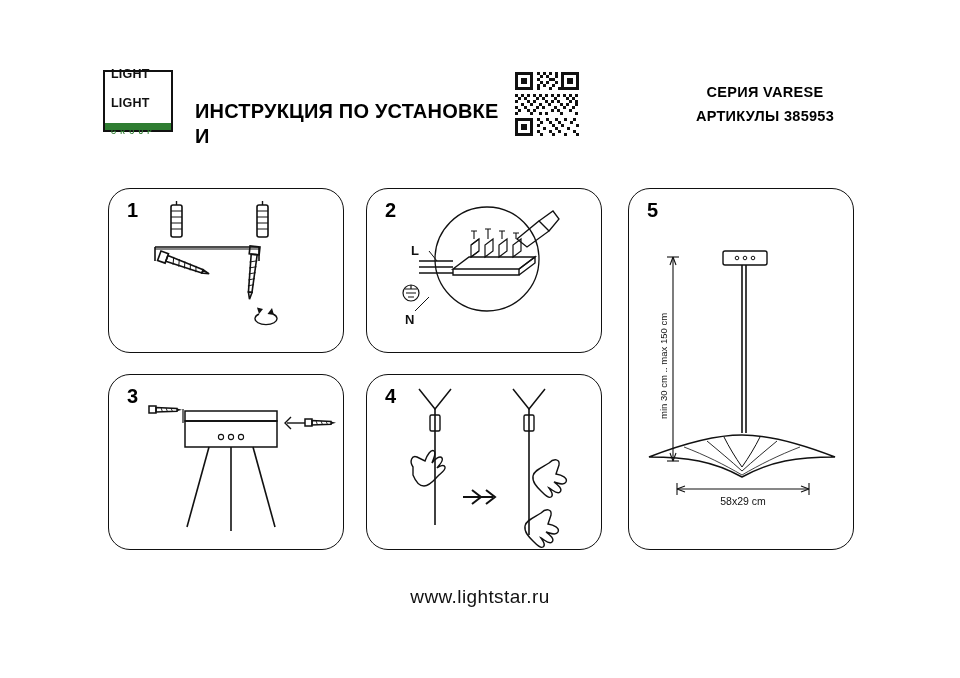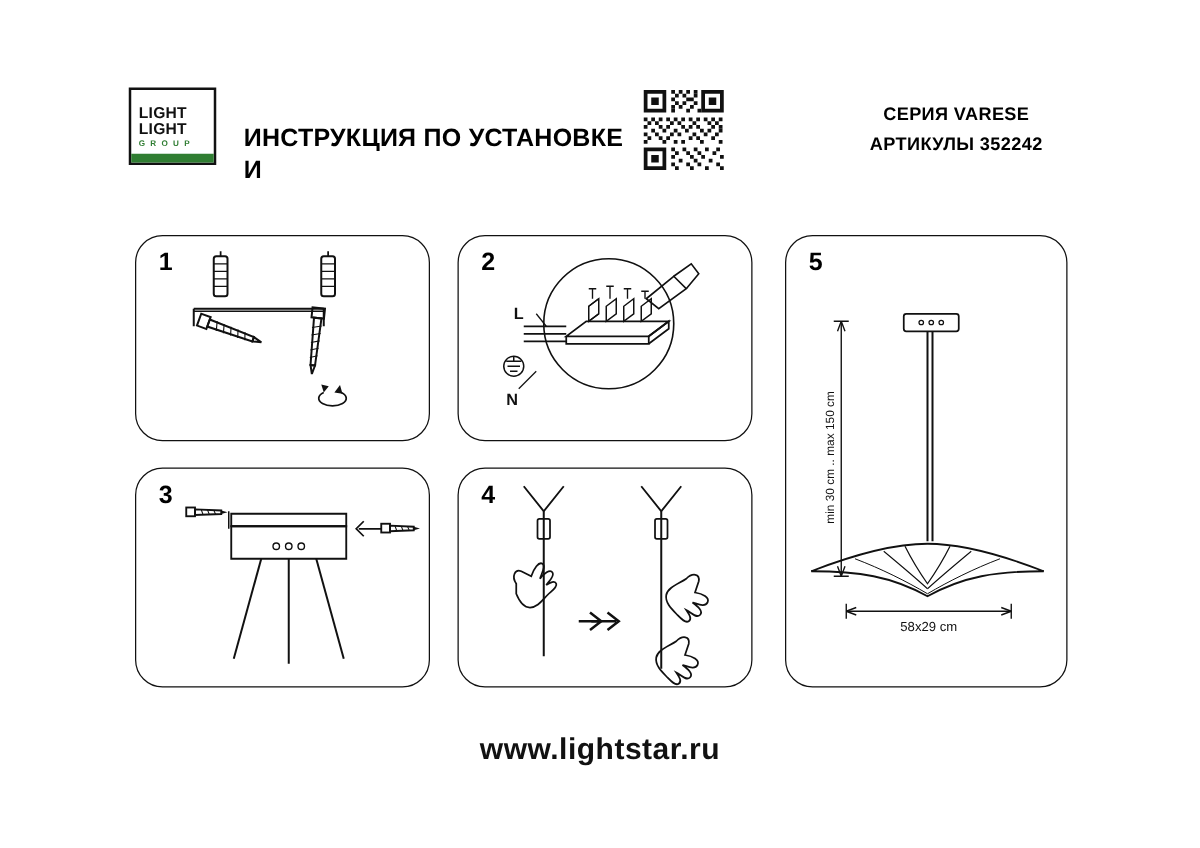--- a/index.html
+++ b/index.html
@@ -36,20 +36,21 @@
     top: 8px;
     width: 70px;
     height: 62px;
     border: 2px solid #111;
     box-sizing: border-box;
     display: flex;
     flex-direction: column;
     justify-content: center;
     align-items: flex-start;
     padding-left: 6px;
+    gap: 16px;
   }
   .logo .lg-line {
     font-weight: bold;
     font-size: 12.5px;
     line-height: 13px;
     letter-spacing: .2px;
     color: #111;
   }
   .logo .lg-group {
     font-size: 6.5px;
@@ -124,22 +125,22 @@
 
   
   .footer {
     position: absolute;
     left: 0;
     top: 586px;
     width: 960px;
     text-align: center;
   }
   .footer .site {
-    font-weight: bold;
-    font-size: 24px;
+    font-weight: normal;
+    font-size: 19px;
     letter-spacing: .4px;
     color: #111;
   }
 
   .vtext {
     font-family: "Liberation Sans", sans-serif;
     font-size: 9.5px;
   }
 </style>
 </head>
@@ -277,21 +278,21 @@
           <rect x="27" y="63" width="3" height="3"></rect>
             <rect x="39" y="63" width="3" height="3"></rect>
           <rect x="51" y="63" width="3" height="3"></rect>
             <rect x="63" y="63" width="3" height="3"></rect>
         </g>
       </svg>
     </div>
 
     <div class="series">
       <div>СЕРИЯ VARESE</div>
-      <div>АРТИКУЛЫ 352242</div>
+      <div>АРТИКУЛЫ 385953</div>
     </div>
   </div>
 
   <div class="panel" id="panel1">
     <div class="num">1</div>
     <svg width="236" height="165" viewBox="0 0 236 165" xmlns="http://www.w3.org/2000/svg">
       <g stroke="#111" stroke-width="1.6" fill="none">
 
         <path d="M46 58 L46 72 M46 58 L150 58 M150 58 L150 72"></path>
         <path d="M46 60 L150 60" stroke-width="1.1"></path>

